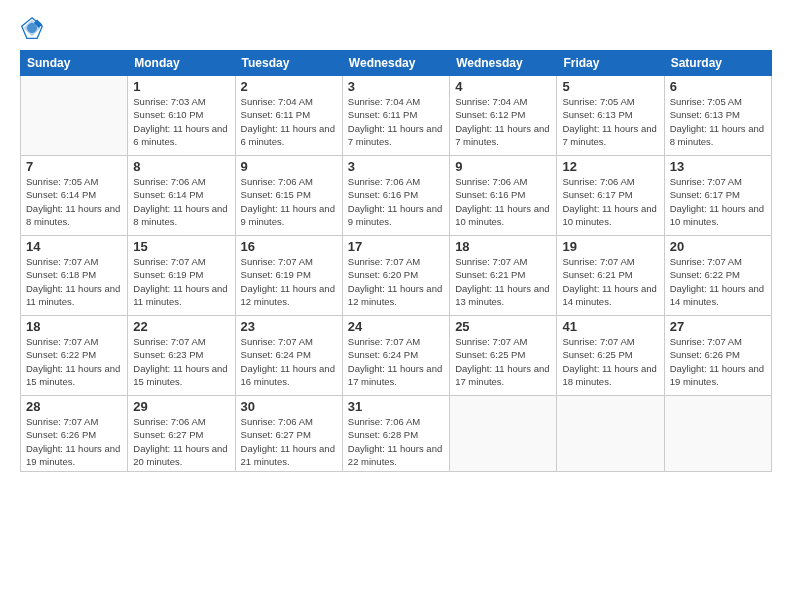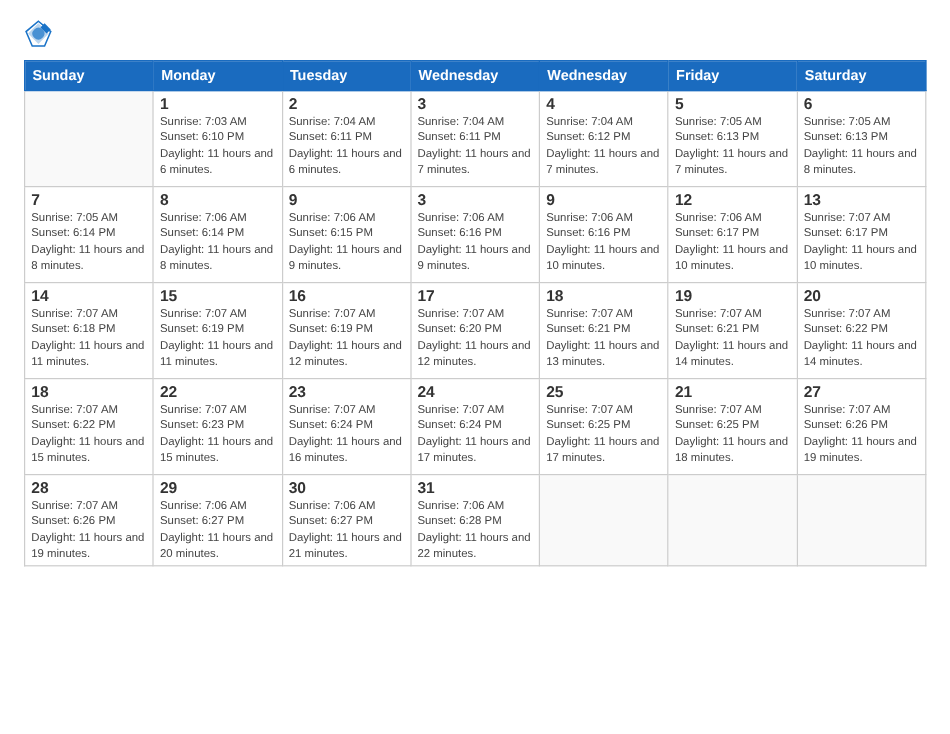--- a/index.html
+++ b/index.html
@@ -219,21 +219,21 @@
           </td>
           <td>
             <span class="cell-date">24</span>
             <div class="cell-info">Sunrise: 7:07 AM<br>Sunset: 6:24 PM<br>Daylight: 11 hours and 17 minutes.</div>
           </td>
           <td>
             <span class="cell-date">25</span>
             <div class="cell-info">Sunrise: 7:07 AM<br>Sunset: 6:25 PM<br>Daylight: 11 hours and 17 minutes.</div>
           </td>
           <td>
-            <span class="cell-date">21</span>
+            <span class="cell-date">41</span>
             <div class="cell-info">Sunrise: 7:07 AM<br>Sunset: 6:25 PM<br>Daylight: 11 hours and 18 minutes.</div>
           </td>
           <td>
             <span class="cell-date">27</span>
             <div class="cell-info">Sunrise: 7:07 AM<br>Sunset: 6:26 PM<br>Daylight: 11 hours and 19 minutes.</div>
           </td>
         </tr>
         <tr class="last-row">
           <td>
             <span class="cell-date">28</span>

